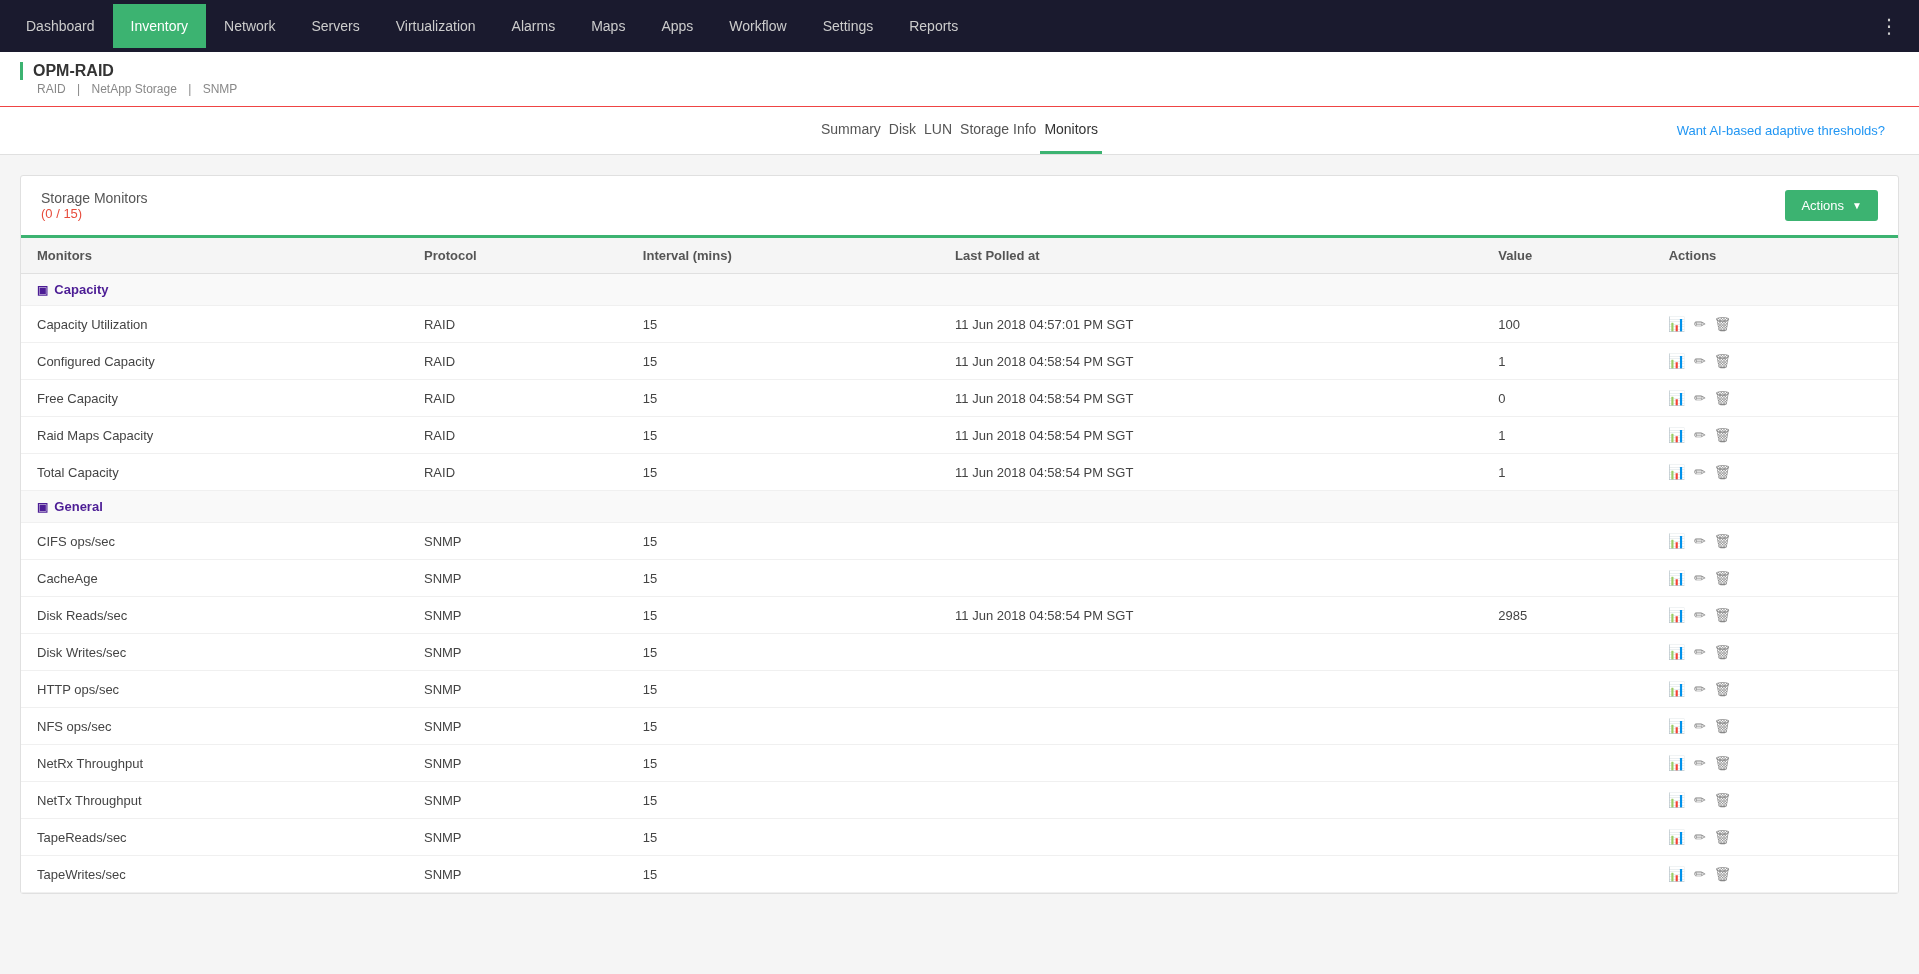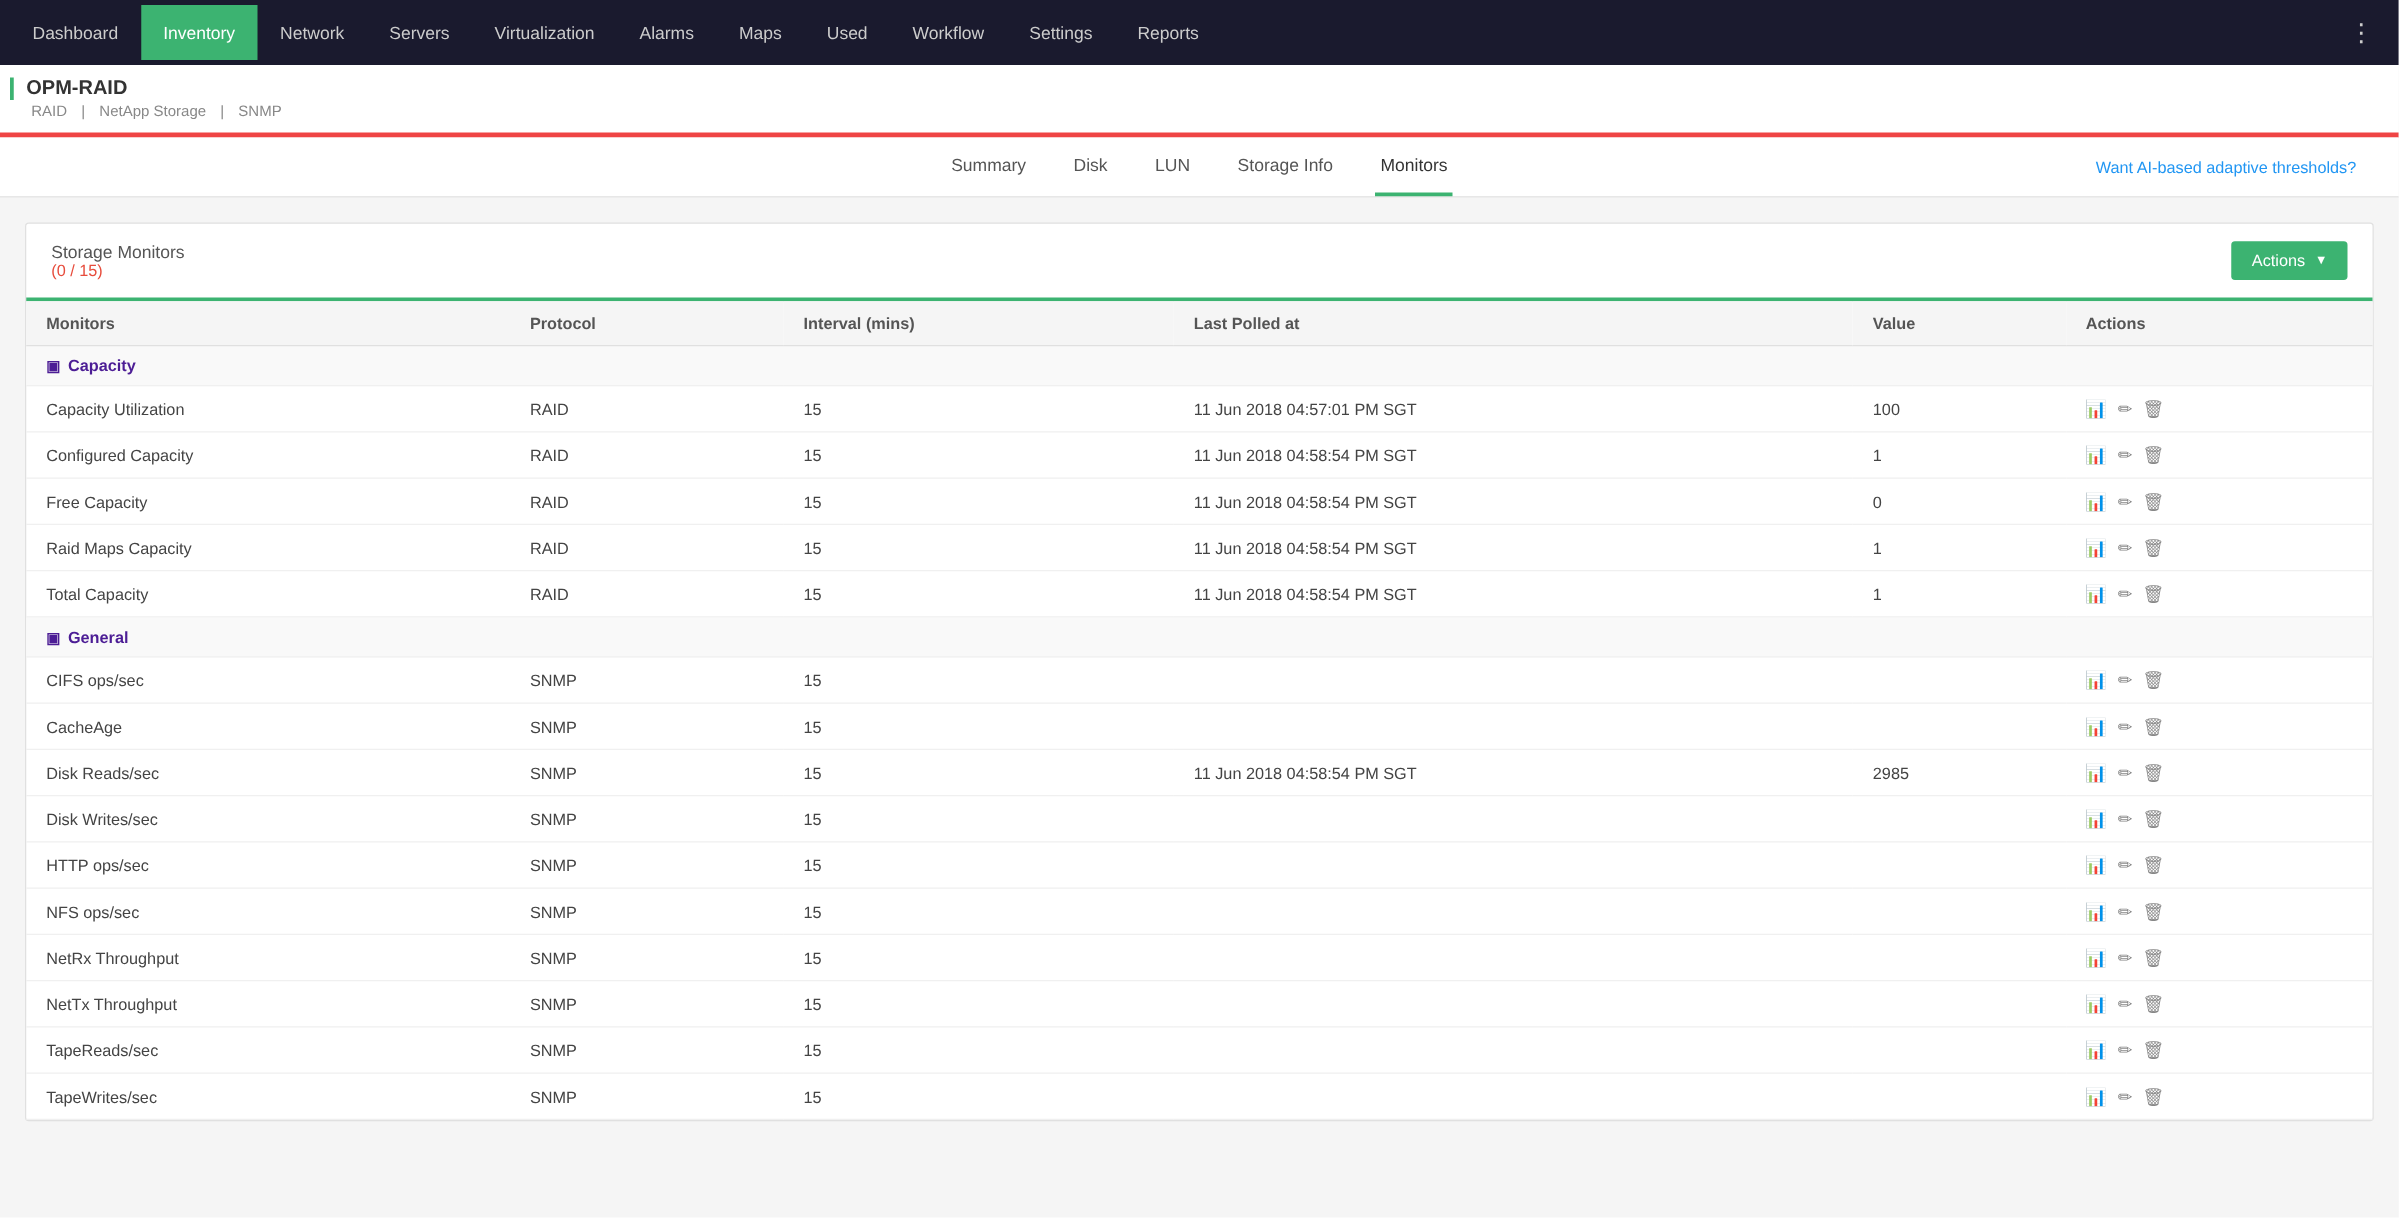--- a/index.html
+++ b/index.html
@@ -31,22 +31,22 @@
     .top-nav .nav-dots {
       color: #ccc;
       font-size: 20px;
       padding: 0 12px;
       cursor: pointer;
     }
 
     
     .breadcrumb-section {
       background: #fff;
-      padding: 10px 8px;
-      border-bottom: 4px solid #ef4444;
+      padding: 10px 20px;
+      border-bottom: 1px solid #ef4444;
     }
     .breadcrumb-title {
       font-size: 16px;
       font-weight: bold;
       color: #333;
       border-left: 3px solid #3cb371;
       padding-left: 10px;
     }
     .breadcrumb-path {
       font-size: 12px;
@@ -62,21 +62,20 @@
       border-bottom: 1px solid #e0e0e0;
       display: flex;
       align-items: center;
       padding: 0 20px;
       justify-content: center;
       position: relative;
     }
     .tabs-container {
       display: flex;
       align-items: flex-end;
-      gap: 30px;
       padding: 0 20px;
     }
     .tab-item {
       padding: 14px 4px;
       cursor: pointer;
       color: #555;
       font-size: 14px;
       border-bottom: 3px solid transparent;
     }
     .tab-item.active {
@@ -183,21 +182,21 @@
 <body>
 
 <nav class="top-nav">
   <div class="nav-item">Dashboard</div>
   <div class="nav-item active">Inventory</div>
   <div class="nav-item">Network</div>
   <div class="nav-item">Servers</div>
   <div class="nav-item">Virtualization</div>
   <div class="nav-item">Alarms</div>
   <div class="nav-item">Maps</div>
-  <div class="nav-item">Used</div>
+  <div class="nav-item">Apps</div>
   <div class="nav-item">Workflow</div>
   <div class="nav-item">Settings</div>
   <div class="nav-item">Reports</div>
   <div class="nav-spacer"></div>
   <div class="nav-dots">⋮</div>
 </nav>
 
 <div class="breadcrumb-section">
   <div class="breadcrumb-title">OPM-RAID</div>
   <div class="breadcrumb-path">

